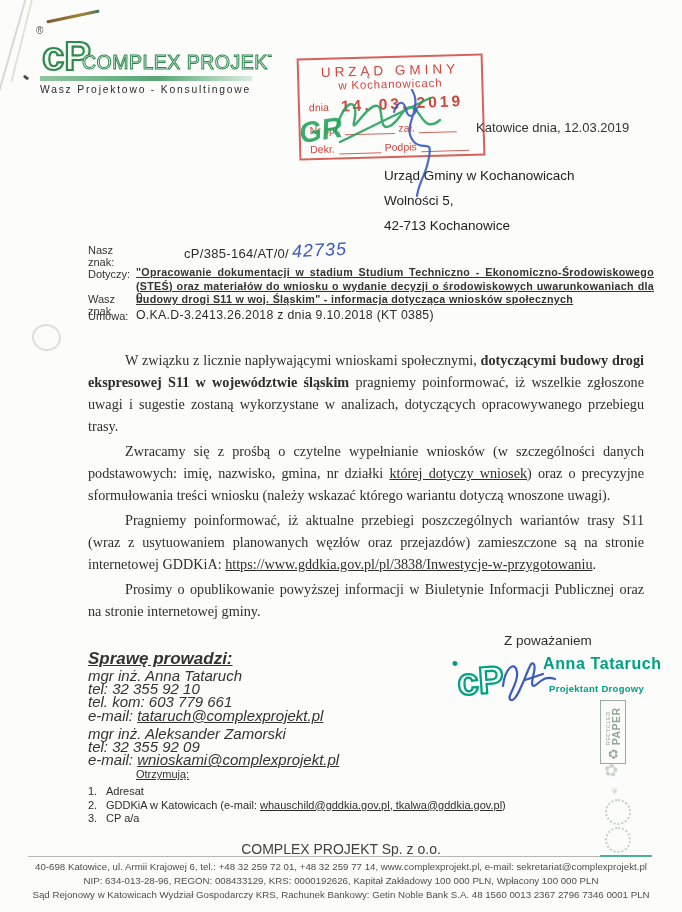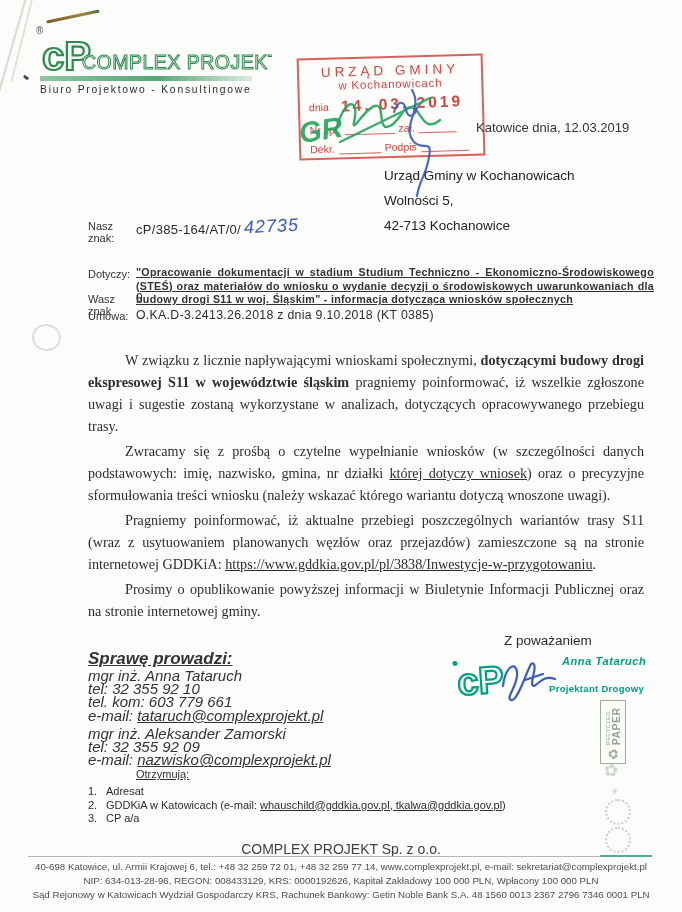--- a/index.html
+++ b/index.html
@@ -38,37 +38,37 @@
     color:#27a45c;transform:rotate(-9deg);font-weight:bold;opacity:.9;}
   .hand-svg{position:absolute;}
   .nasz-hand{font-size:18px;font-style:italic;color:#3b5bbf;display:inline-block;transform:rotate(-3deg);margin-left:3px;position:relative;top:-2px;letter-spacing:1px;}
   
   .dateline{position:absolute;left:476px;top:120px;font-size:13px;color:#333;}
   .recipient{position:absolute;left:384px;top:163px;font-size:13.5px;line-height:25px;color:#222;}
   
   .ref-row{position:absolute;left:88px;display:flex;width:566px;}
   .ref-label{flex:0 0 48px;font-size:11px;color:#333;padding-top:2px;}
   .ref-value{font-size:13px;color:#2d2d2d;letter-spacing:.3px;}
-  #row-nasz{top:218px;}
+  #row-nasz{top:242px;gap:48px;}
   #row-wasz{top:252px;margin-top:39px;}
   #row-wasz .ref-value{font-size:12px;}
   #row-dotyczy{top:266px;}
   #row-dotyczy .ref-value{font-size:10.7px;font-weight:bold;line-height:13.6px;text-align:justify;
     text-decoration:underline;color:#333;}
   #row-umowa{top:308px;}
   #row-umowa .ref-value{font-size:12.3px;}
   
   .body-text{position:absolute;left:88px;top:349px;width:556px;font-size:14.2px;line-height:22px;
     text-align:justify;color:#2e2e2e;font-family:Liberation Serif, serif;}
   .body-text p{margin:0 0 3px 0;text-indent:37px;}
   .u{text-decoration:underline;}
   
   .salutation{position:absolute;left:504px;top:633px;font-size:13.5px;color:#2e2e2e;}
   .teal{color:#00a083;}
-  .signer-name{position:absolute;left:562px;top:655px;font-size:11px;font-weight:bold;letter-spacing:.6px;font-style:italic;}
+  .signer-name{position:absolute;left:543px;top:655px;font-size:16px;font-weight:bold;letter-spacing:.6px;}
   .signer-title{position:absolute;left:549px;top:683px;font-size:9.5px;font-weight:bold;letter-spacing:.3px;}
   
   .contacts-heading{position:absolute;left:88px;top:649px;font-size:17px;font-weight:bold;
     text-decoration:underline;font-style:italic;color:#333;}
   .contact-block{position:absolute;left:88px;font-size:15px;font-style:italic;line-height:13.2px;color:#333;}
   #contact1{top:669px;}
   #contact2{top:727px;}
   
   .dist-heading{position:absolute;left:88px;top:768px;font-size:11px;font-weight:normal;
     text-decoration:underline;color:#333;margin-left:48px;}
@@ -104,21 +104,21 @@
   <div class="speck"></div>
   <div class="hole-punch"></div>
 
   <div class="pen-stroke"></div>
   <div class="reg-mark">®</div>
   <svg id="logo-svg" width="230" height="50">
     <text x="0" y="42" font-family="Liberation Sans, sans-serif" font-size="40" font-weight="bold" fill="#f4faf5" stroke="#2f8a4f" stroke-width="2.2">cP</text>
     <text x="40" y="41" font-family="Liberation Sans, sans-serif" font-size="19.5" letter-spacing="0.5" fill="#eef7f0" stroke="#2f8a4f" stroke-width="1">COMPLEX PROJEKT</text>
   </svg>
   <div class="logo-bar"></div>
-  <div class="logo-subtitle">Biuro Projektowo - Konsultingowe</div>
+  <div class="logo-subtitle">Wasz Projektowo - Konsultingowe</div>
 
   <div class="stamp">
     <div class="s1">URZĄD GMINY</div>
     <div class="s2">w Kochanowicach</div>
     <div class="s-date">
       <span class="dl">dnia</span>
       <span class="dv">14. 03. 2019</span>
     </div>
     <div class="s-row">
       <span>Nr spr.</span>
@@ -198,21 +198,21 @@
   <div class="contacts-heading">Sprawę prowadzi:</div>
   <div class="contact-block" id="contact1">
     <div>mgr inż. Anna Tataruch</div>
     <div>tel: 32 355 92 10</div>
     <div>tel. kom: 603 779 661</div>
     <div><span>e-mail: </span><span class="u">tataruch@complexprojekt.pl</span></div>
   </div>
   <div class="contact-block" id="contact2">
     <div>mgr inż. Aleksander Zamorski</div>
     <div>tel: 32 355 92 09</div>
-    <div><span>e-mail: </span><span class="u">nazwisko@complexprojekt.pl</span></div>
+    <div><span>e-mail: </span><span class="u">wnioskami@complexprojekt.pl</span></div>
   </div>
 
   <div class="dist-heading">Otrzymują:</div>
   <div class="dist-list">
     <div class="dist-row">
       <span class="dist-num">1.</span>
       <span>Adresat</span>
     </div>
     <div class="dist-row">
       <span class="dist-num">2.</span>

